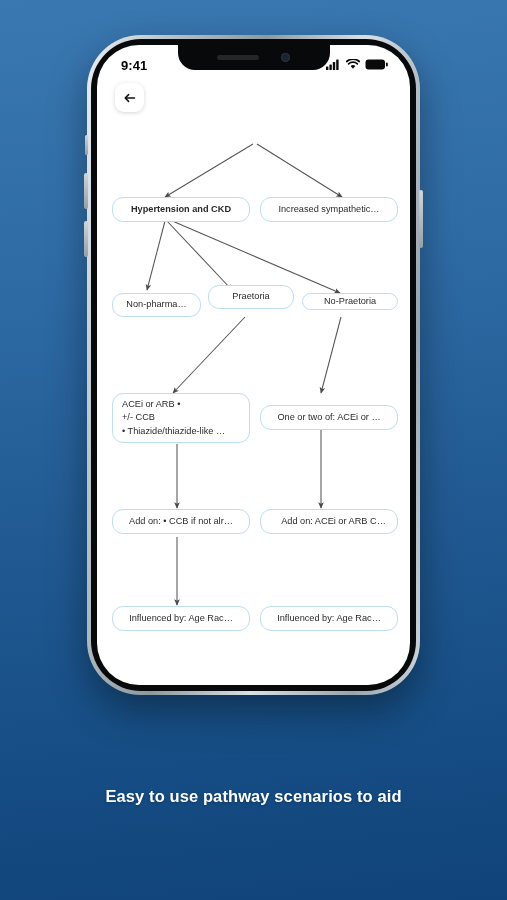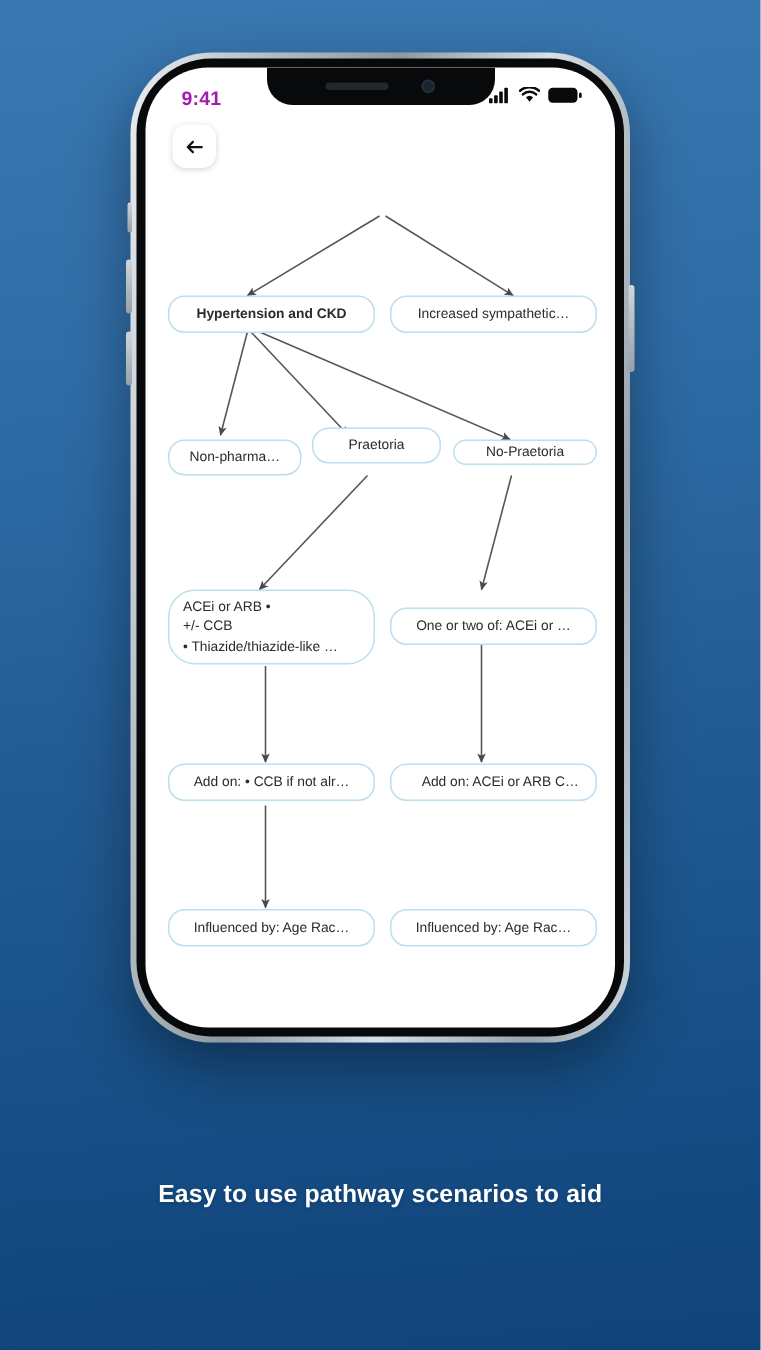--- a/index.html
+++ b/index.html
@@ -47,21 +47,21 @@
   .btn-vdn    { left: -3px; top: 186px; width: 4px; height: 36px; }
   .btn-power  { right: -3px; top: 155px; width: 4px; height: 58px; }
 
   
   .statusbar {
     position: absolute; left: 0; top: 0; width: 100%; height: 34px;
     display: flex; align-items: center; justify-content: space-between;
     padding: 6px 22px 0 24px;
     z-index: 6;
   }
-  .clock { font-size: 13px; font-weight: 700; color: #a21caf; letter-spacing: .1px; }
+  .clock { font-size: 13px; font-weight: 700; color: #000000; letter-spacing: .1px; }
   .status-right { display: flex; align-items: center; gap: 5px; }
   .notch {
     position: absolute; left: 50%; transform: translateX(-50%); top: 0;
     width: 152px; height: 25px;
     background: #08090b;
     border-bottom-left-radius: 17px; border-bottom-right-radius: 17px;
     z-index: 7;
     display: flex; align-items: center; justify-content: center; gap: 22px;
   }
   .speaker { width: 42px; height: 5px; background: #24262a; border-radius: 3px; }
@@ -211,21 +211,21 @@
       <div class="node" style="left:15px;  top:152px; width:138px; height:25px;font-weight:bold;">Hypertension and CKD</div>
 
       <div class="node" style="left:163px; top:152px; width:138px; height:25px;">Increased sympathetic…</div>
 
       <div class="node" style="left:15px;  top:248px; width:89px;  height:24px;">Non-pharma…</div>
 
       <div class="node" style="left:111px; top:240px; width:86px;  height:24px;">Praetoria</div>
 
       <div class="node" style="left:205px; top:248px; width:96px;  height:17px;">No-Praetoria</div>
 
-      <div class="node multi" style="left:15px;  top:348px; width:138px; height:50px;border-radius:18px;">
+      <div class="node multi" style="left:15px;  top:348px; width:138px; height:50px;">
         <div>
           <span class="line"> ACEi or ARB •</span>
           <span class="line">+/- CCB</span>
           <span class="line">• Thiazide/thiazide-like …</span>
         </div>
       </div>
 
       <div class="node" style="left:163px; top:360px; width:138px; height:25px;text-align:right;">One or two of: ACEi or …</div>
 
       <div class="node" style="left:15px;  top:464px; width:138px; height:25px;">Add on: • CCB if not alr…</div>

